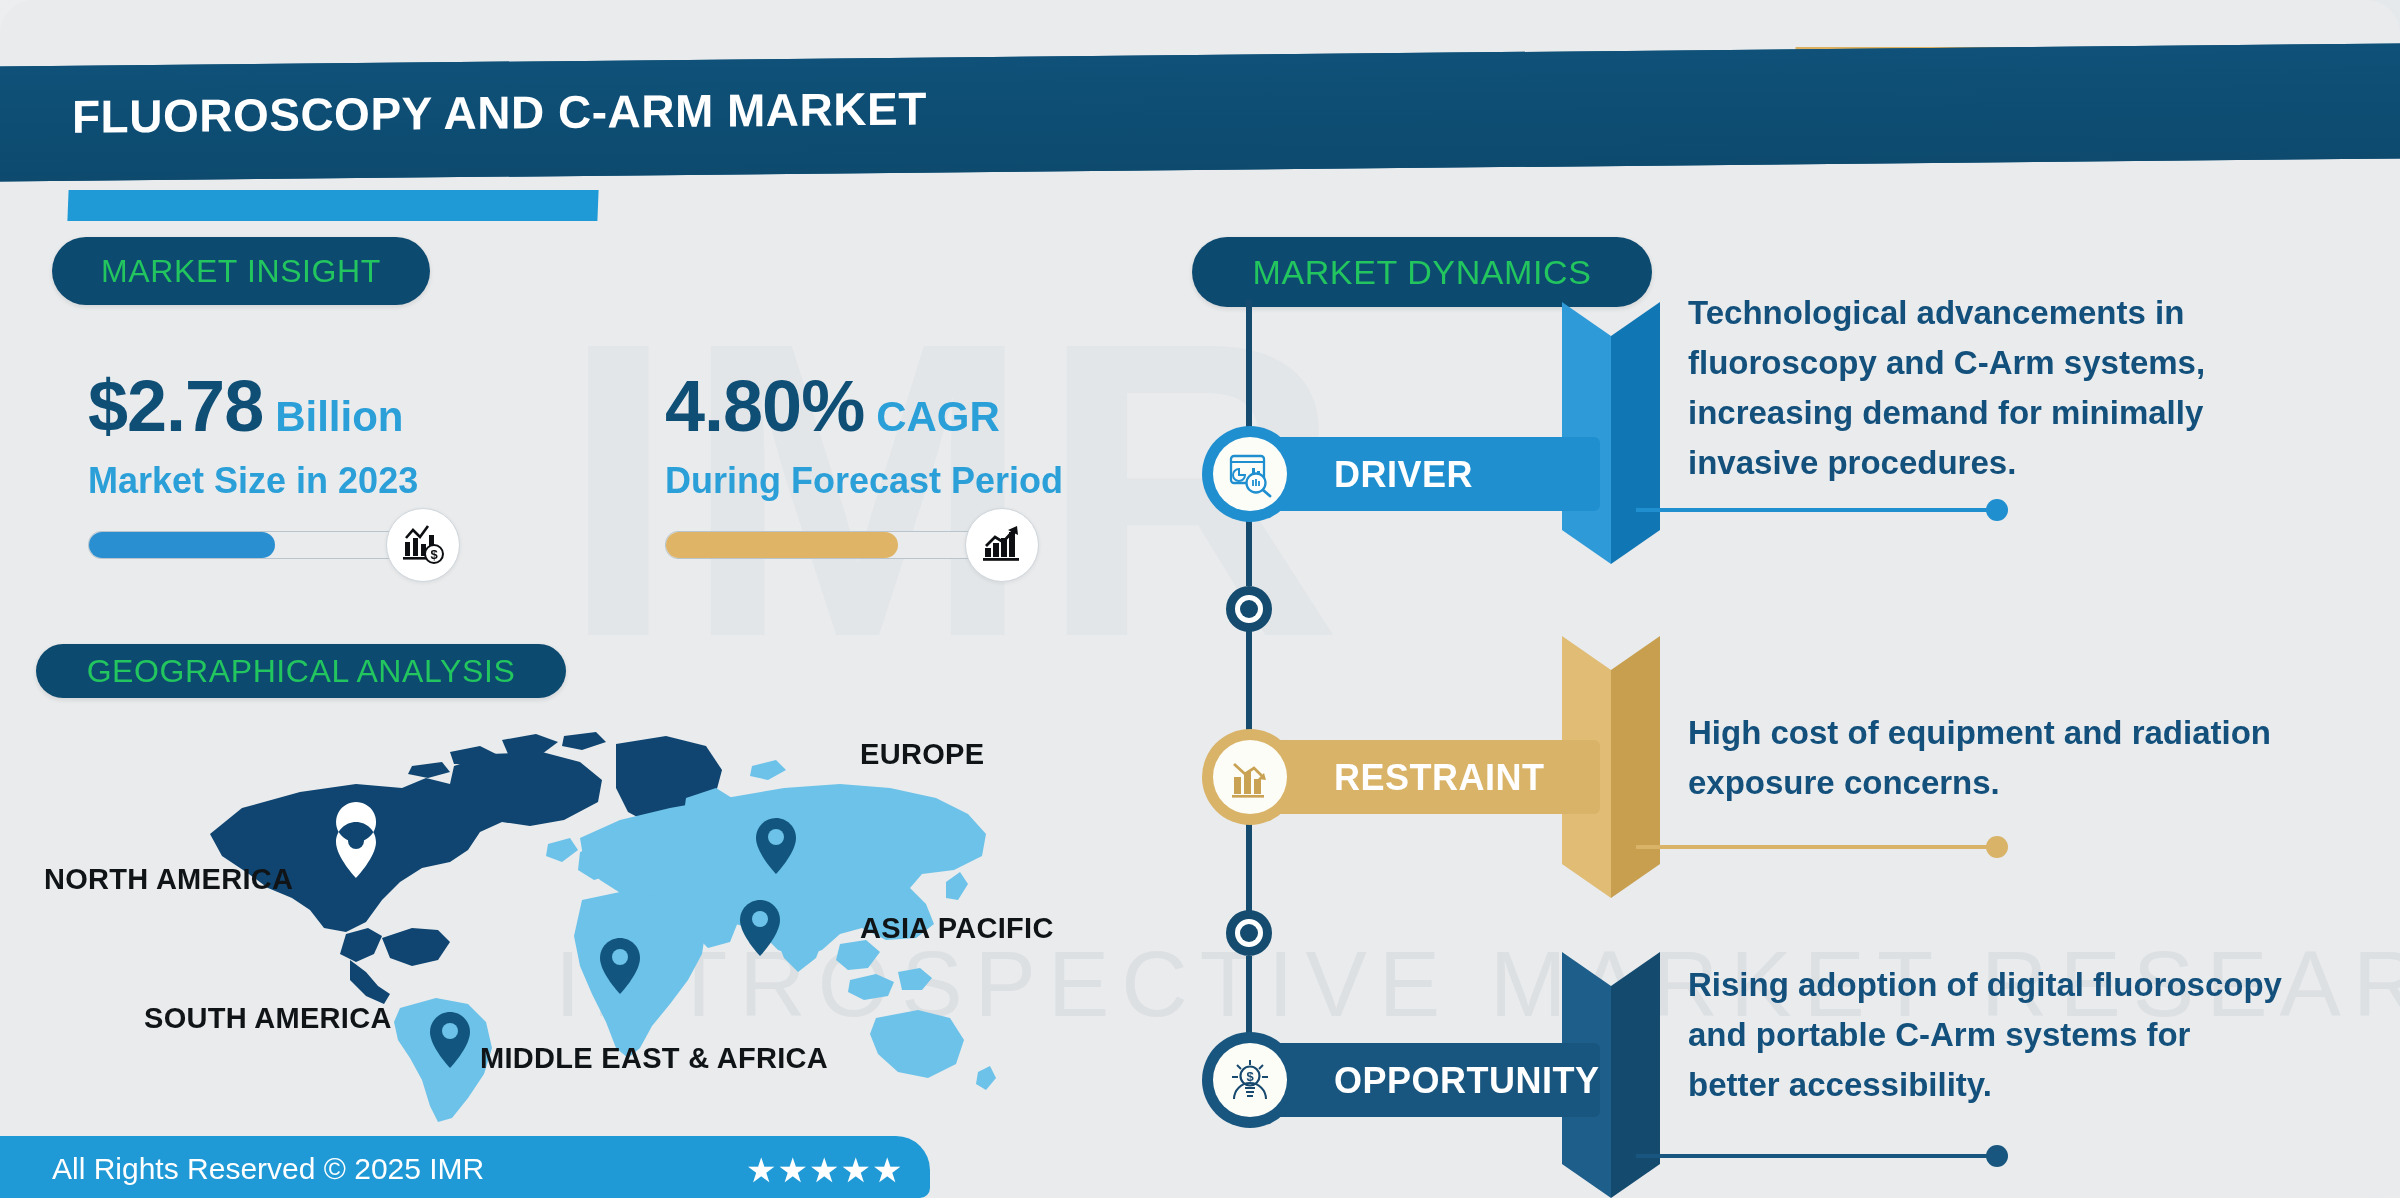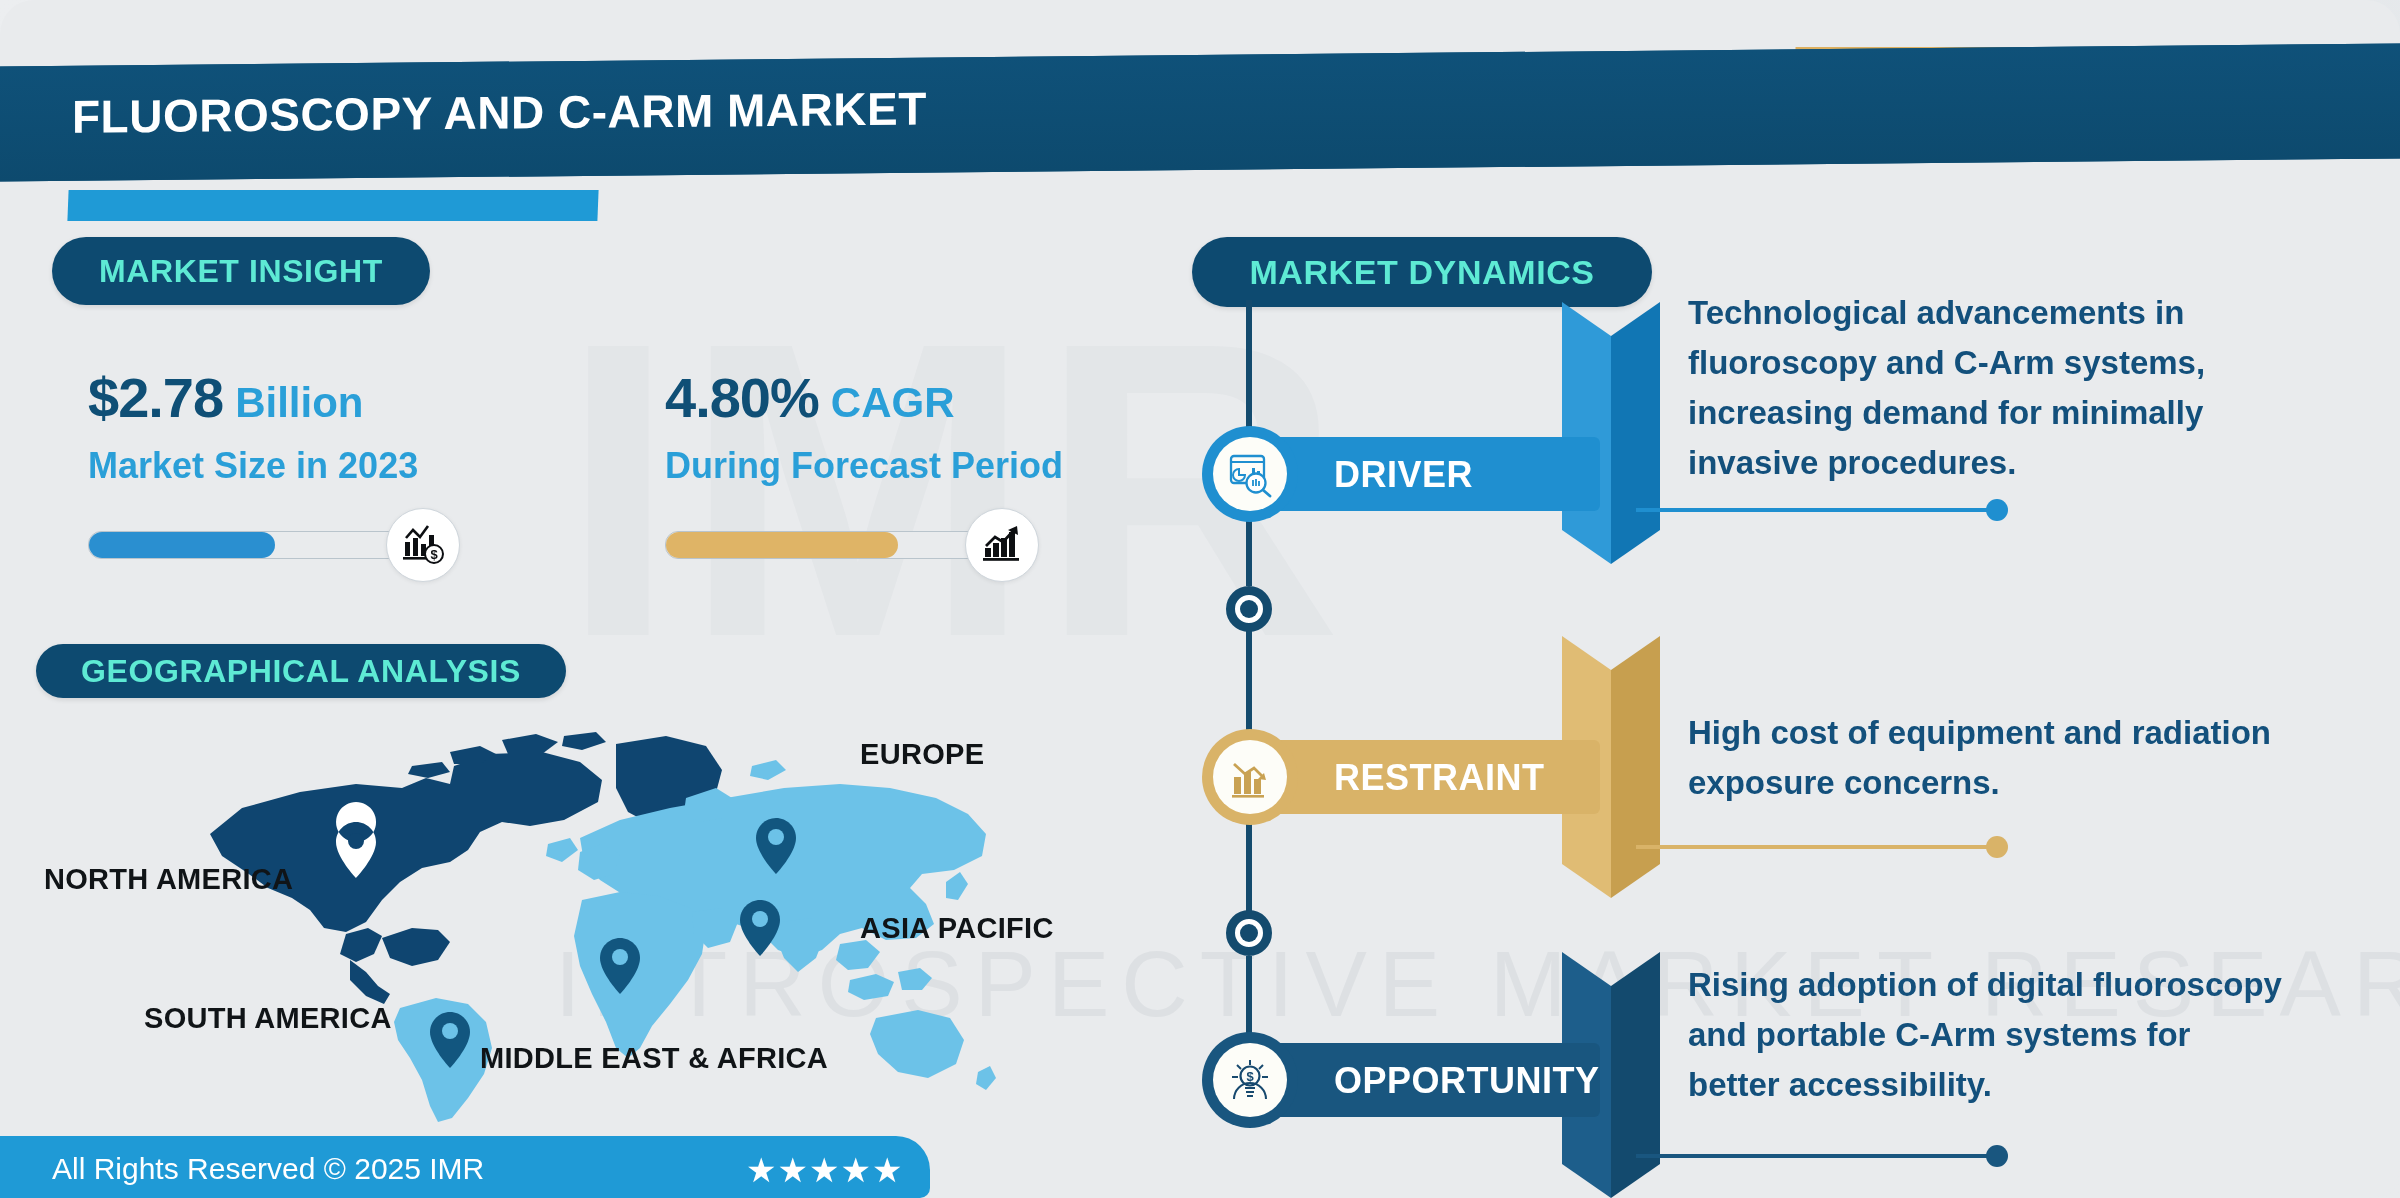--- a/index.html
+++ b/index.html
@@ -33,30 +33,30 @@
   .hdr-band-in{position:absolute;left:0;top:0;width:100%;height:100%;
      background:linear-gradient(180deg,#0f5179 0%,#0d4a6e 100%);}
   .hdr-title{position:absolute;left:72px;top:82px;width:1600px;height:60px;
      color:#ffffff;font-size:46px;font-weight:700;letter-spacing:.5px;
      transform:skewY(-0.55deg);white-space:nowrap;}
   .blue-strip{position:absolute;left:68px;top:190px;width:530px;height:31px;
      background:#1f9ad6;transform:skewX(-2.2deg);}
 
   
   .pill{position:absolute;background:#0d4a70;border-radius:40px;
-        color:#5eead4;display:flex;align-items:center;justify-content:center;
-        font-size:32px;font-weight:700;letter-spacing:.6px;white-space:nowrap;
+        color:#22c55e;display:flex;align-items:center;justify-content:center;
+        font-size:32px;font-weight:400;letter-spacing:.6px;white-space:nowrap;
         box-shadow:0 2px 5px rgba(0,0,0,.10);}
   #pill-insight{left:52px;top:237px;width:378px;height:68px;}
   #pill-geo{left:36px;top:644px;width:530px;height:54px;}
   #pill-dynamics{left:1192px;top:237px;width:460px;height:70px;font-size:34px;}
 
   
   .stat{position:absolute;}
-  .stat .big{font-size:56px;font-weight:700;color:#0f4f76;line-height:1;
+  .stat .big{font-size:72px;font-weight:700;color:#0f4f76;line-height:1;
              display:inline-block;vertical-align:baseline;letter-spacing:-1px;}
   .stat .unit{font-size:42px;font-weight:700;color:#2a9fd8;display:inline-block;
               margin-left:12px;vertical-align:baseline;}
   .stat .sub{font-size:36px;color:#2a9fd8;font-weight:700;margin-top:18px;
              white-space:nowrap;}
   #stat-size{left:88px;top:370px;width:480px;}
   #stat-cagr{left:665px;top:370px;width:540px;}
 
   .track{position:absolute;height:26px;border:1px solid #b9c4cc;border-radius:13px;
          background:#e9ebed;}

